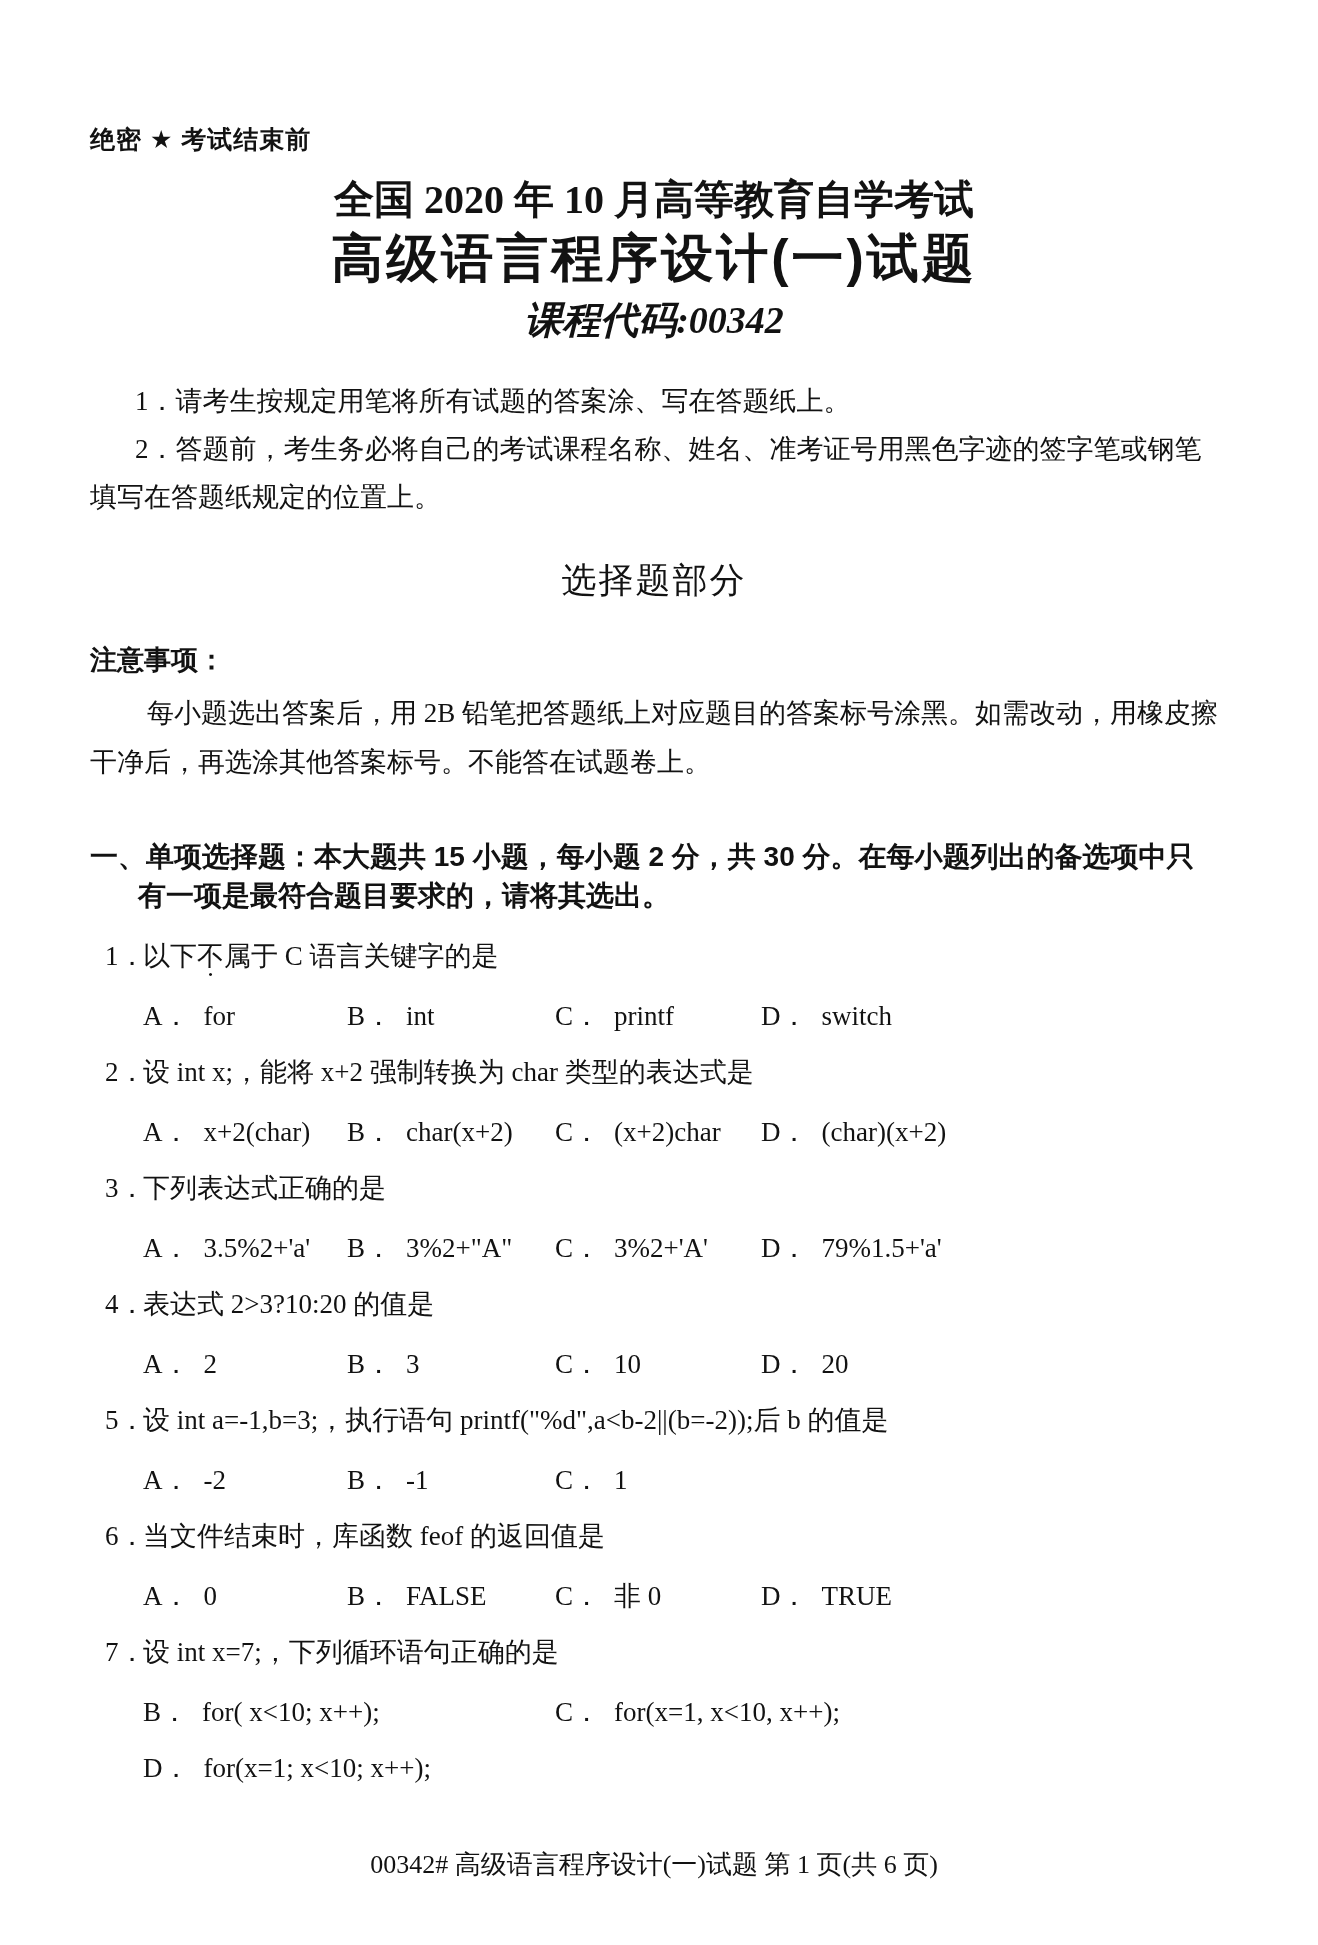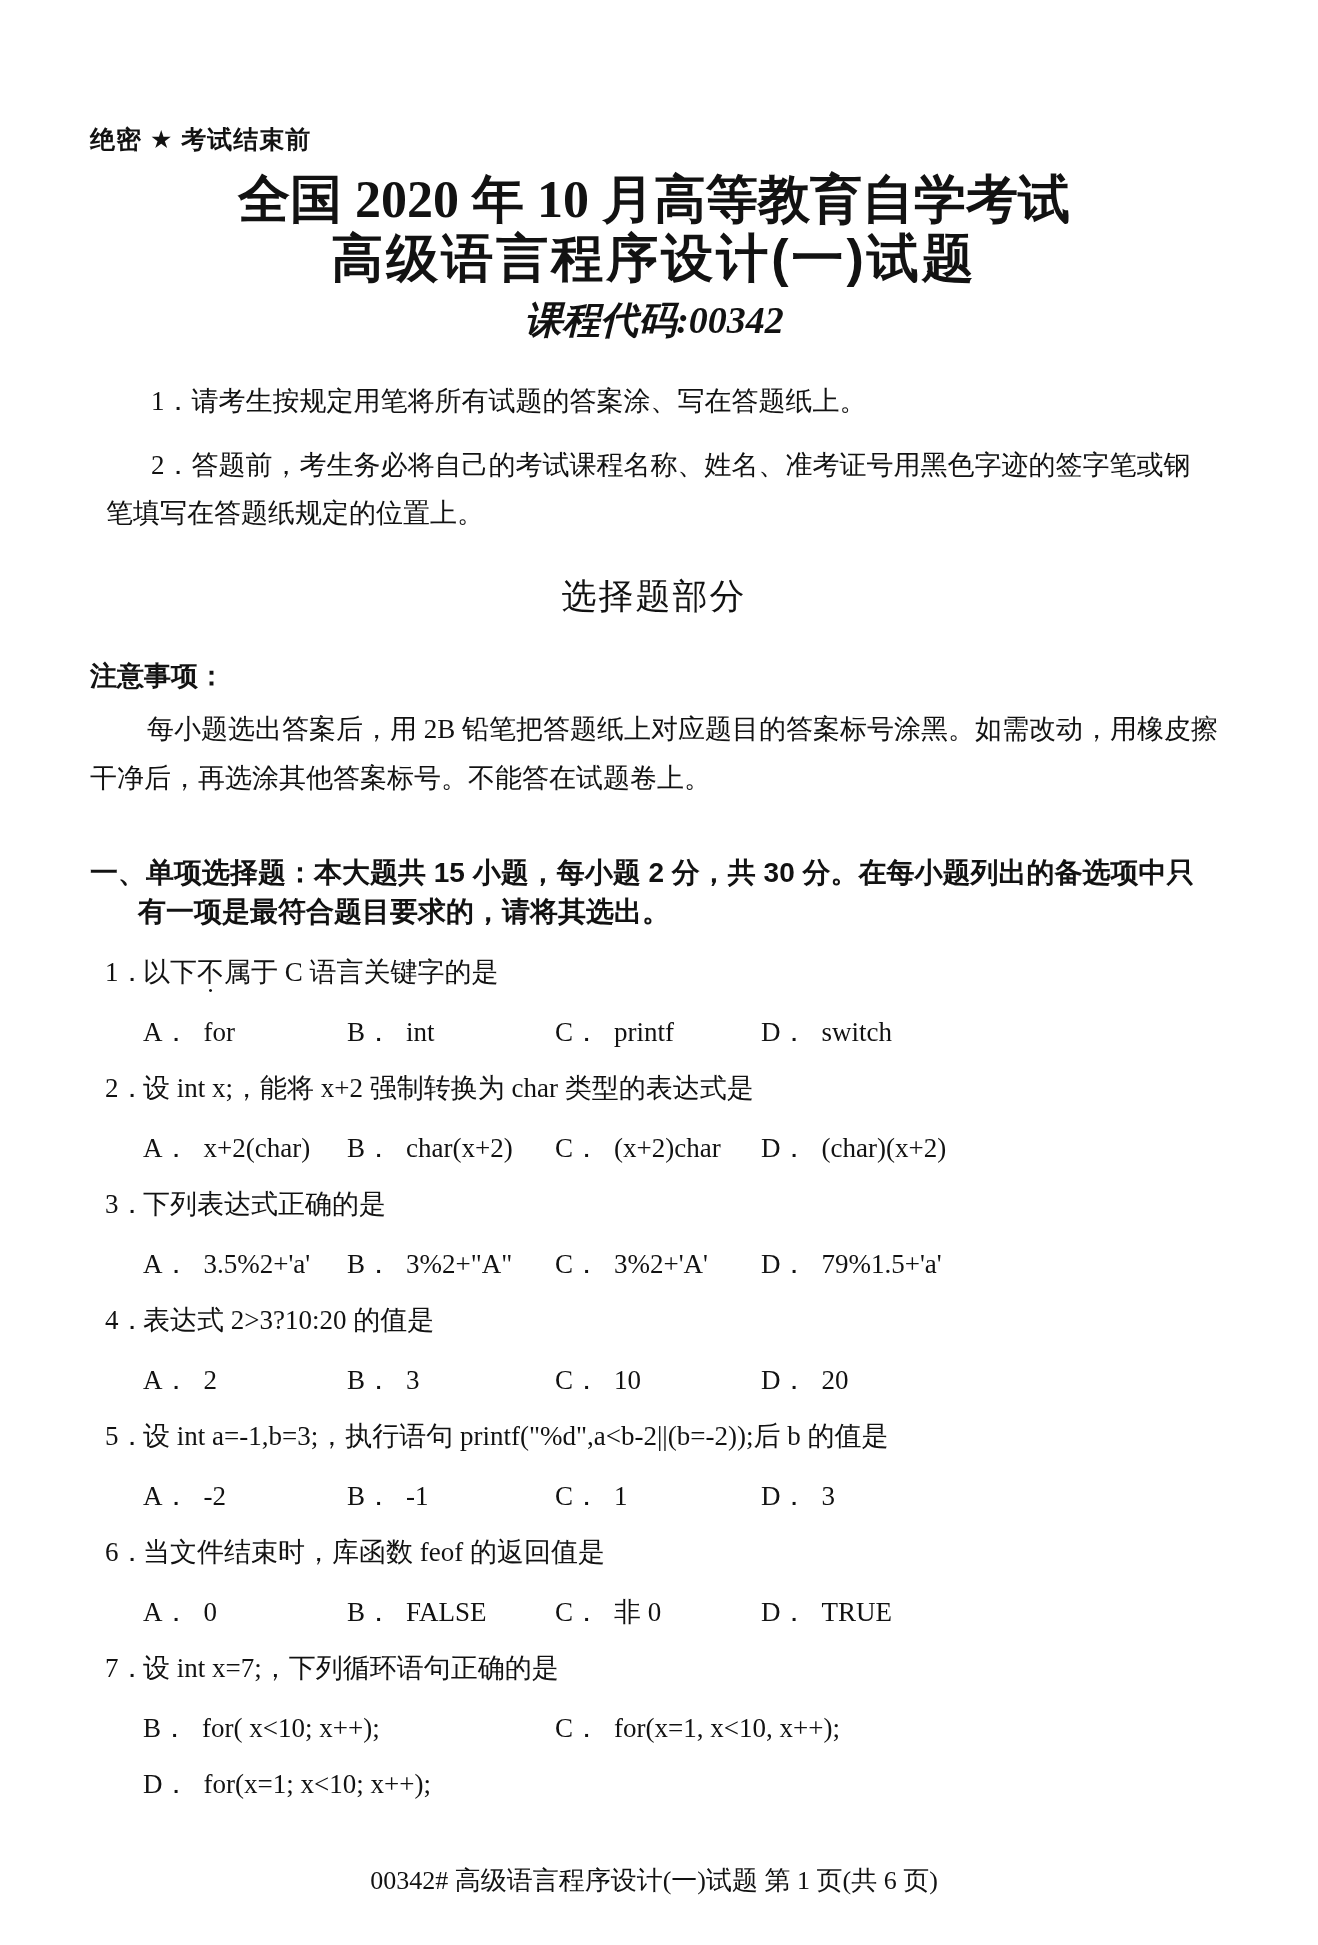--- a/index.html
+++ b/index.html
@@ -20,21 +20,21 @@
   .secrecy {
     font-family: "Liberation Sans", "DejaVu Sans", sans-serif;
     font-weight: bold;
     font-size: 25px;
     line-height: 26px;
     margin: 0 0 26px 0;
     letter-spacing: 1px;
   }
   .exam-title {
     text-align: center;
-    font-size: 52px;
+    font-size: 40px;
     line-height: 44px;
     font-weight: bold;
     margin: 0 0 8px 0;
   }
   .paper-title {
     text-align: center;
     font-family: "Liberation Sans", "DejaVu Sans", sans-serif;
     font-size: 52px;
     line-height: 56px;
     font-weight: 900;
@@ -45,21 +45,21 @@
     text-align: center;
     font-size: 38px;
     line-height: 33px;
     font-weight: bold;
     margin: 0 0 40px 0;
     font-style: italic;
   }
   .instr {
     font-size: 27px;
     line-height: 48px;
-    margin: 16px;
+    margin: 0;
     text-indent: 45px;
   }
   .part-title {
     text-align: center;
     font-family: "Liberation Sans", "DejaVu Sans", sans-serif;
     font-size: 35px;
     line-height: 38px;
     font-weight: normal;
     letter-spacing: 2px;
     margin: 40px 0 46px 0;
@@ -184,21 +184,20 @@
       <div><span class="opt-label">D．</span><span>20</span></div>
     </div>
   </div>
 
   <div>
     <div class="q-text"><span class="q-num">5．</span><span>设 int a=-1,b=3;，执行语句 printf("%d",a&lt;b-2||(b=-2));后 b 的值是</span></div>
     <div class="q-opts">
       <div><span class="opt-label">A．</span><span>-2</span></div>
       <div><span class="opt-label">B．</span><span>-1</span></div>
       <div><span class="opt-label">C．</span><span>1</span></div>
-      <div><span class="opt-label">D．</span><span>3</span></div>
     </div>
   </div>
 
   <div>
     <div class="q-text"><span class="q-num">6．</span><span>当文件结束时，库函数 feof 的返回值是</span></div>
     <div class="q-opts">
       <div><span class="opt-label">A．</span><span>0</span></div>
       <div><span class="opt-label">B．</span><span>FALSE</span></div>
       <div><span class="opt-label">C．</span><span>非 0</span></div>
       <div><span class="opt-label">D．</span><span>TRUE</span></div>

